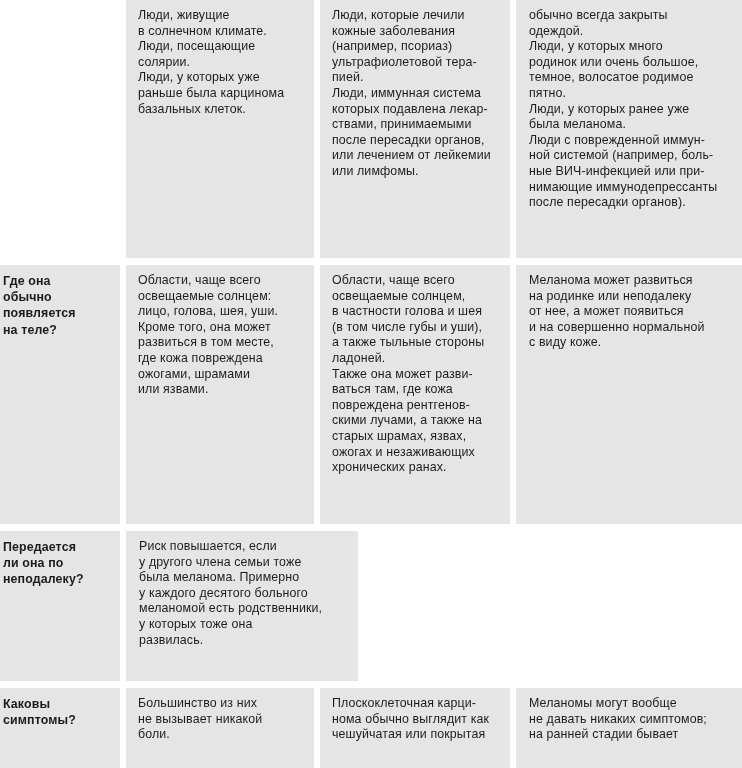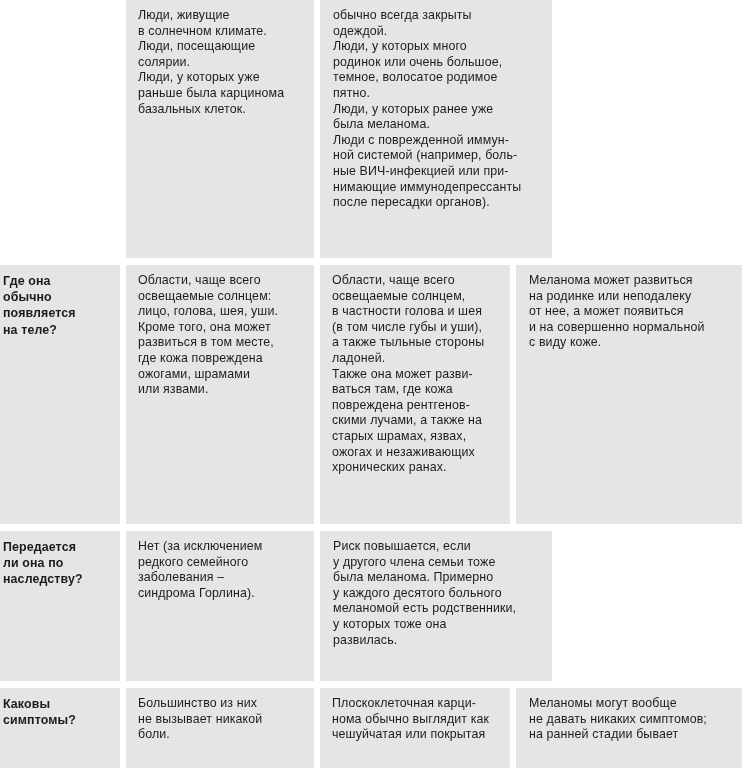--- a/index.html
+++ b/index.html
@@ -87,20 +87,31 @@
 
   <div class="table-row row-risk">
     <div class="cell label"></div>
     <div class="cell col-bcc">Люди, живущие
 в солнечном климате.
 Люди, посещающие
 солярии.
 Люди, у которых уже
 раньше была карцинома
 базальных клеток.</div>
+    <div class="cell col-scc">Люди, которые лечили
+кожные заболевания
+(например, псориаз)
+ ультрафиолетовой тера-
+пией.
+Люди, иммунная система
+которых подавлена лекар-
+ствами, принимаемыми
+после пересадки органов,
+или лечением от лейкемии
+или лимфомы.</div>
     <div class="cell col-mel">обычно всегда закрыты
 одеждой.
 Люди, у которых много
 родинок или очень большое,
 темное, волосатое родимое
 пятно.
 Люди, у которых ранее уже
 была меланома.
 Люди с поврежденной иммун-
 ной системой (например, боль-
@@ -140,25 +151,21 @@
 на родинке или неподалеку
 от нее, а может появиться
 и на совершенно нормальной
 с виду коже.</div>
   </div>
   <div class="row-gap"></div>
 
   <div class="table-row row-heredity">
     <div class="cell label">Передается
 ли она по
-наследству?</div>
-    <div class="cell col-bcc">Нет (за исключением
-редкого семейного
-заболевания –
-синдрома Горлина).</div>
+неподалеку?</div>
     <div class="cell col-mel">Риск повышается, если
 у другого члена семьи тоже
 была меланома. Примерно
 у каждого десятого больного
 меланомой есть родственники,
 у которых тоже она
 развилась.</div>
   </div>
   <div class="row-gap"></div>
 

